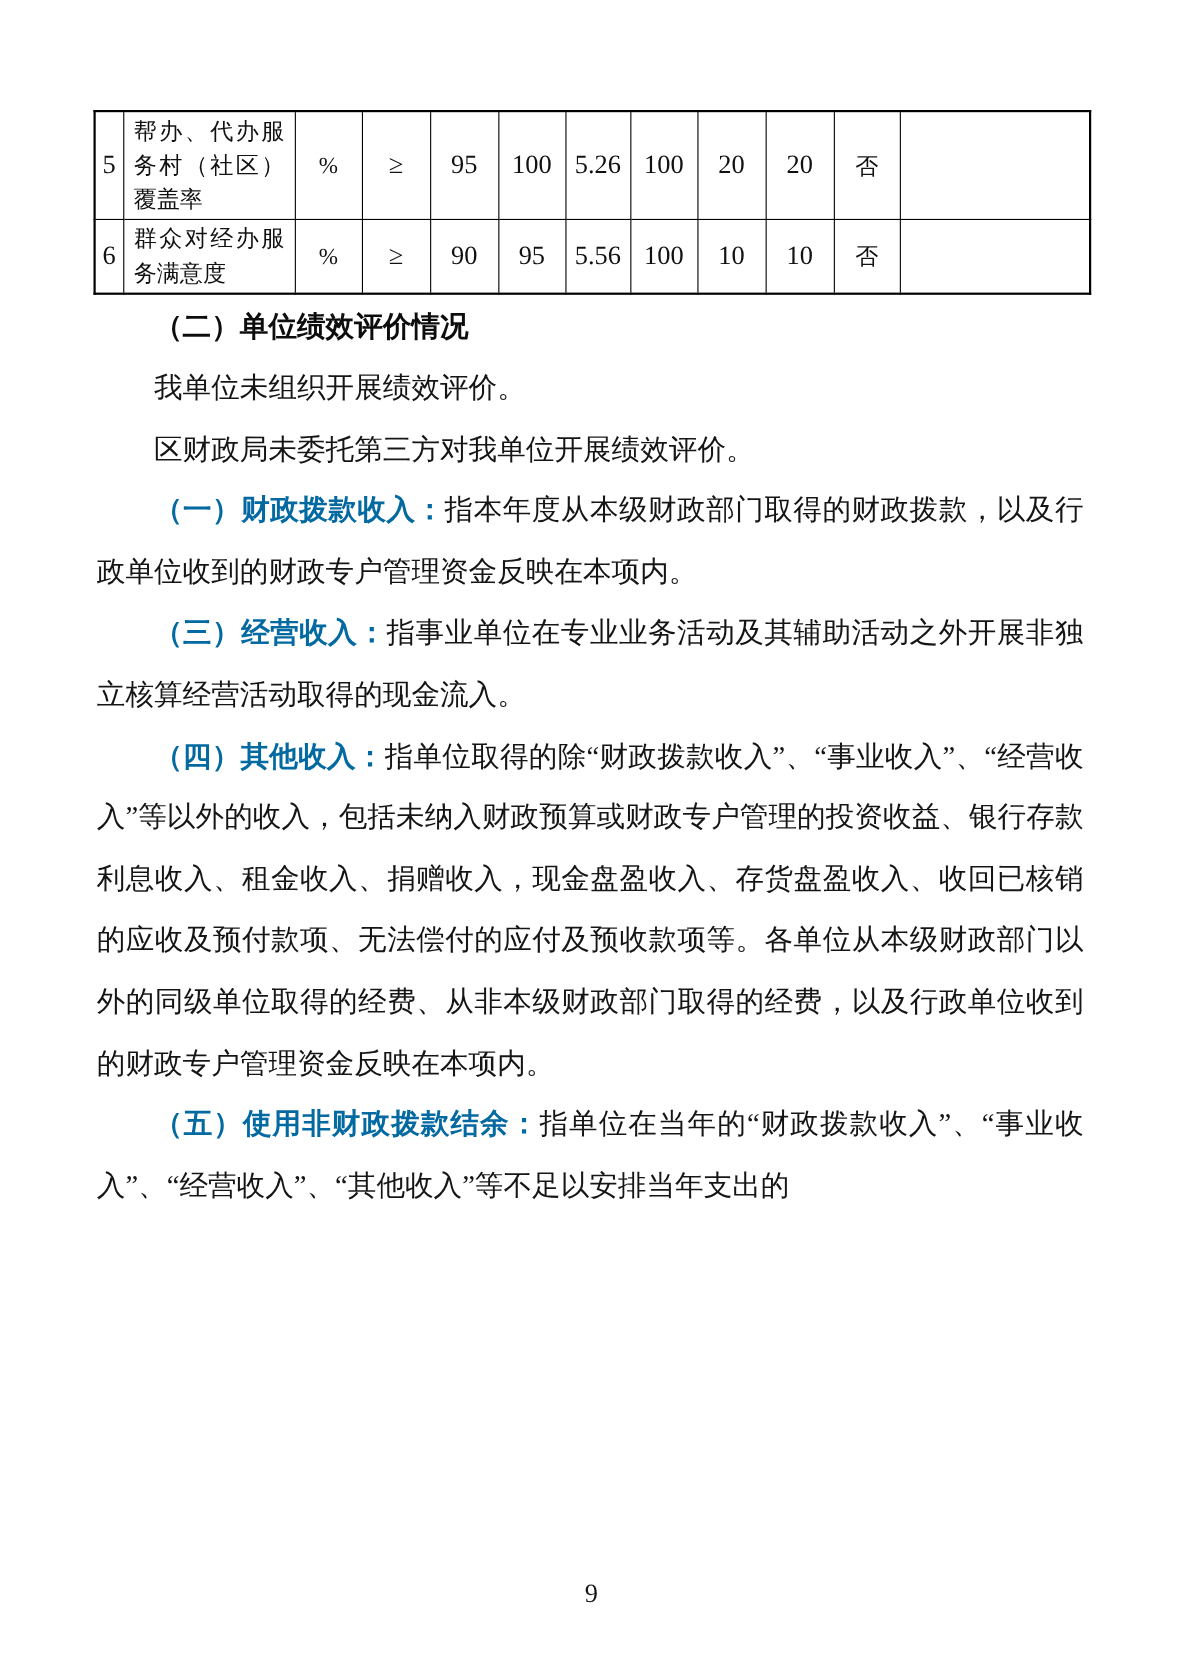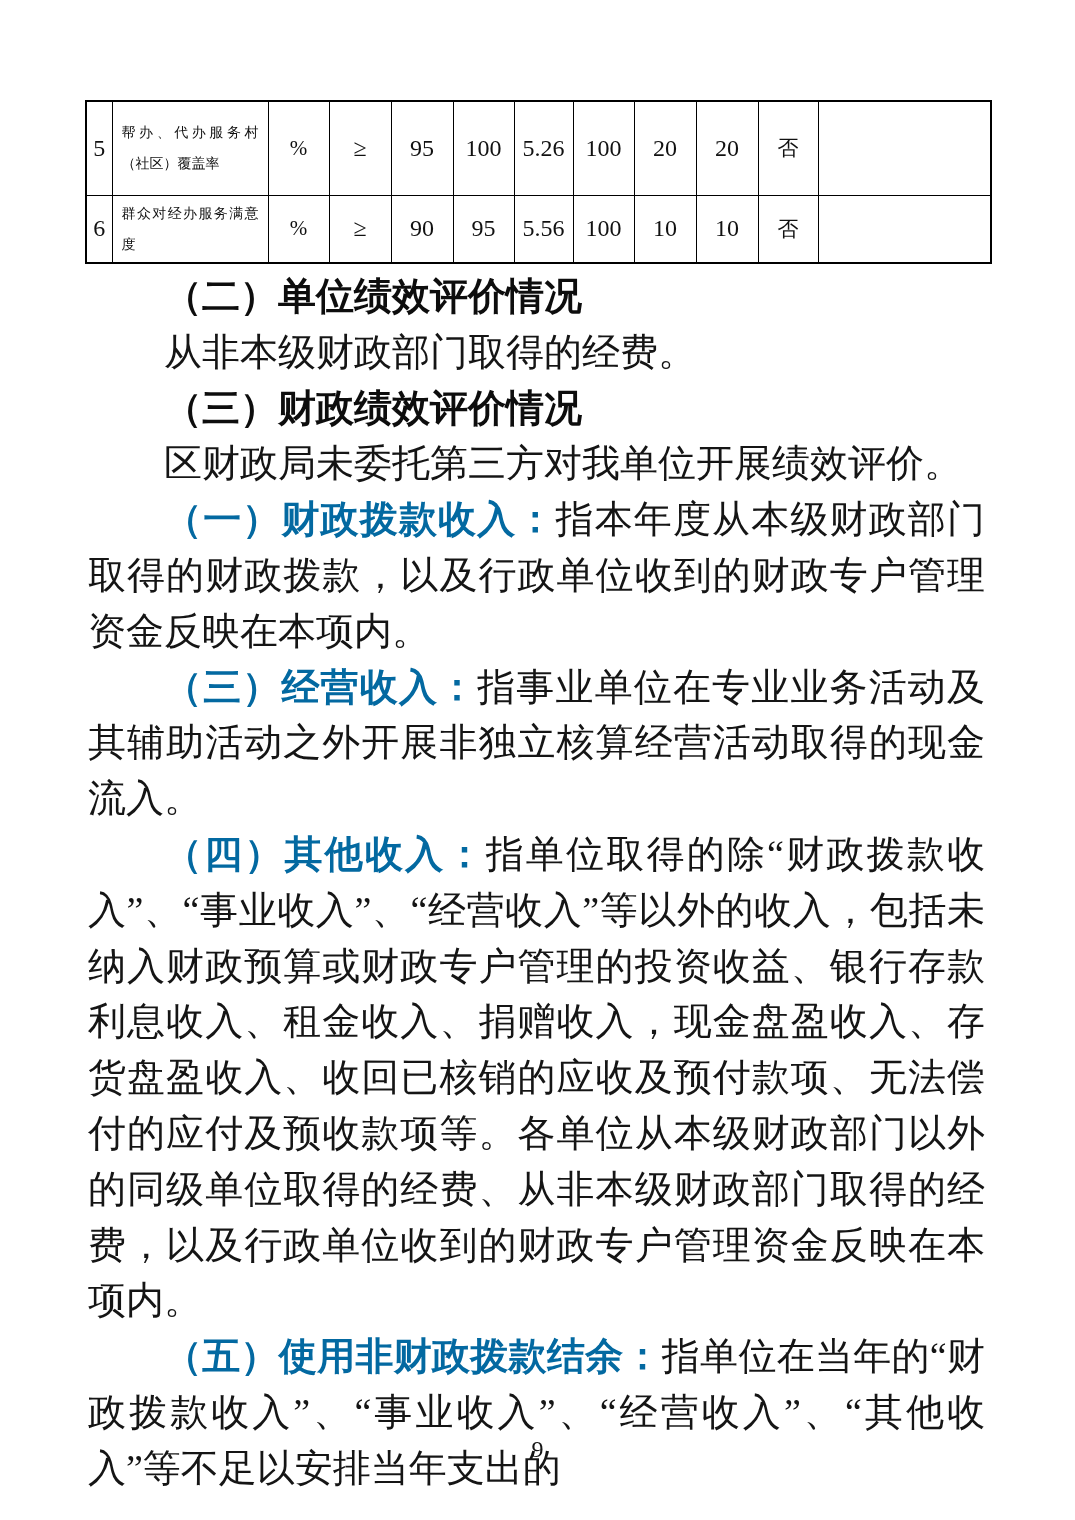--- a/index.html
+++ b/index.html
@@ -30,40 +30,40 @@
   table.indicator-table td {
     border: 1.5px solid #000;
     text-align: center;
     vertical-align: middle;
     font-size: 24px;
     color: #111;
     padding: 0;
     overflow: hidden;
   }
   table.indicator-table td.name-cell {
-    font-size: 14px;
+    font-size: 21px;
     line-height: 31px;
     text-align: justify;
     text-justify: inter-character;
     padding: 2px 9px;
   }
   table.indicator-table td.cn-cell {
     font-size: 21px;
   }
   tr.row-a { height: 94px; }
   tr.row-b { height: 62px; }
 
   
   .content {
     position: absolute;
     left: 88px;
     top: 256px;
     width: 897px;
     padding-top: 13px;
-    font-size: 38px;
+    font-size: 26px;
     line-height: 55.8px;
     color: #151515;
   }
   .content p {
     margin: 0;
     text-indent: 2em;
     text-align: justify;
     text-justify: inter-character;
   }
   .content p.heading {
@@ -136,24 +136,21 @@
       <td></td>
     </tr>
   </tbody>
     </table>
 
   <div class="content">
     <p class="heading">
       <span>（二）单位绩效评价情况</span>
     </p>
     <p>
-      <span>从非本级财政部门取得的经费。</span>
-    </p>
-    <p class="heading">
-      <span>（三）财政绩效评价情况</span>
+      <span>我单位未组织开展绩效评价。</span>
     </p>
     <p>
       <span>区财政局未委托第三方对我单位开展绩效评价。</span>
     </p>
     <p>
       <span class="bold-lead">（一）财政拨款收入：</span><span>指本年度从本级财政部门取得的财政拨款，以及行政单位收到的财政专户管理资金反映在本项内。</span>
     </p>
     <p>
       <span class="bold-lead">（三）经营收入：</span><span>指事业单位在专业业务活动及其辅助活动之外开展非独立核算经营活动取得的现金流入。</span>
     </p>

